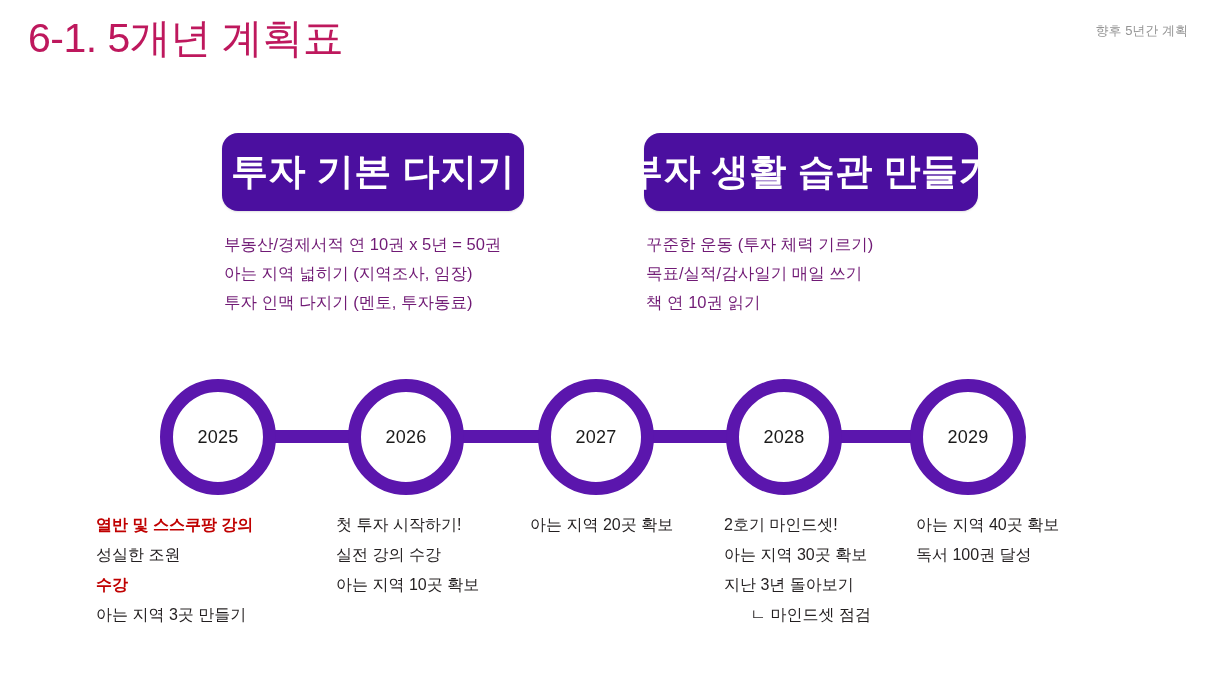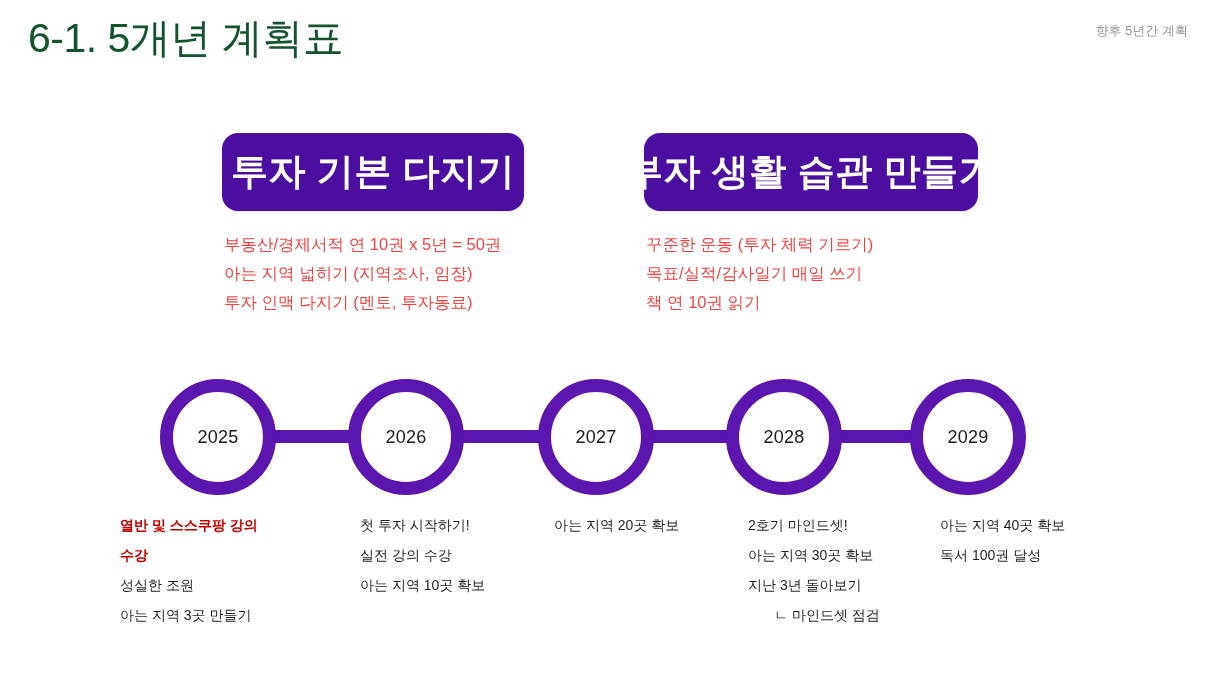--- a/index.html
+++ b/index.html
@@ -22,21 +22,21 @@
   }
 
   
   #page-title {
     position: absolute;
     left: 28px;
     top: 14px;
     font-size: 41px;
     line-height: 1.18;
     font-weight: 400;
-    color: #14532d;
+    color: #be185d;
     letter-spacing: -0.5px;
     white-space: nowrap;
   }
   #header-note {
     position: absolute;
     right: 28px;
     top: 22px;
     font-size: 13px;
     color: #949494;
     font-weight: 400;
@@ -65,21 +65,21 @@
     box-shadow: 0 1px 2px rgba(0,0,0,0.12);
   }
   .theme-lines {
     margin-top: 19px;
     padding-left: 2px;
   }
   #theme-group-1 .theme-lines { padding-left: 2px; }
   .theme-line {
     font-size: 16.5px;
     line-height: 29px;
-    color: #ef4444;
+    color: #701a75;
     white-space: nowrap;
     font-weight: 400;
   }
 
   
   #timeline {
     position: absolute;
     left: 0;
     top: 379px;
     width: 1216px;
@@ -110,26 +110,25 @@
     font-weight: 400;
     letter-spacing: 0.3px;
   }
 
   
   .year-col {
     position: absolute;
     top: 510px;
   }
   .detail-line {
-    font-size: 14px;
+    font-size: 16px;
     line-height: 30px;
     color: #231f20;
     white-space: nowrap;
     font-weight: 400;
-    margin-left: 24px;
   }
   .detail-line.em {
     color: #C00000;
     font-weight: 700;
   }
   .detail-line.indent {
     padding-left: 26px;
   }
 </style>
 </head>
@@ -176,22 +175,22 @@
     <div class="node" style="left:726px;">
       <span class="node-label">2028</span>
     </div>
     <div class="node" style="left:910px;">
       <span class="node-label">2029</span>
     </div>
   </div>
 
   <div class="year-col" style="left:96px;">
     <div class="detail-line em">열반 및 스스쿠팡 강의</div>
+    <div class="detail-line">성실한 조원</div>
     <div class="detail-line em">수강</div>
-    <div class="detail-line">성실한 조원</div>
     <div class="detail-line">아는 지역 3곳 만들기</div>
   </div>
 
   <div class="year-col" style="left:336px;">
     <div class="detail-line">첫 투자 시작하기!</div>
     <div class="detail-line">실전 강의 수강</div>
     <div class="detail-line">아는 지역 10곳 확보</div>
   </div>
 
   <div class="year-col" style="left:530px;">

